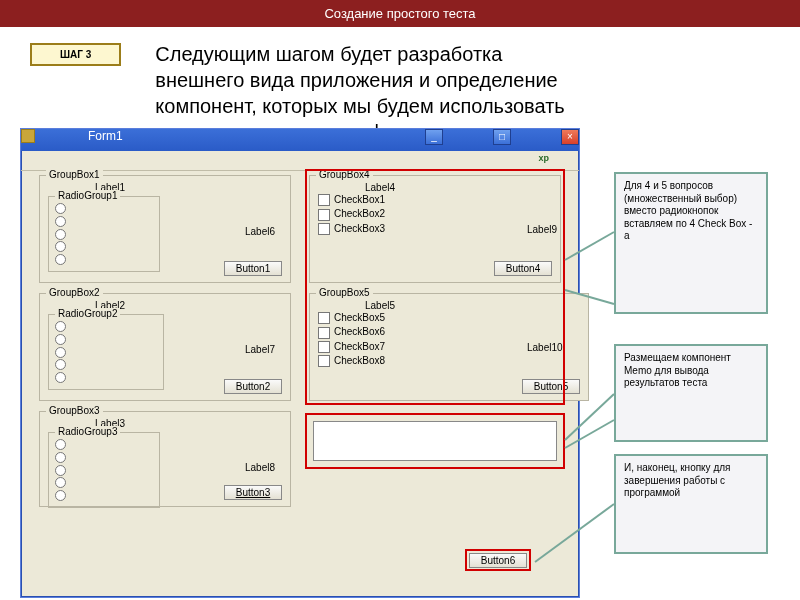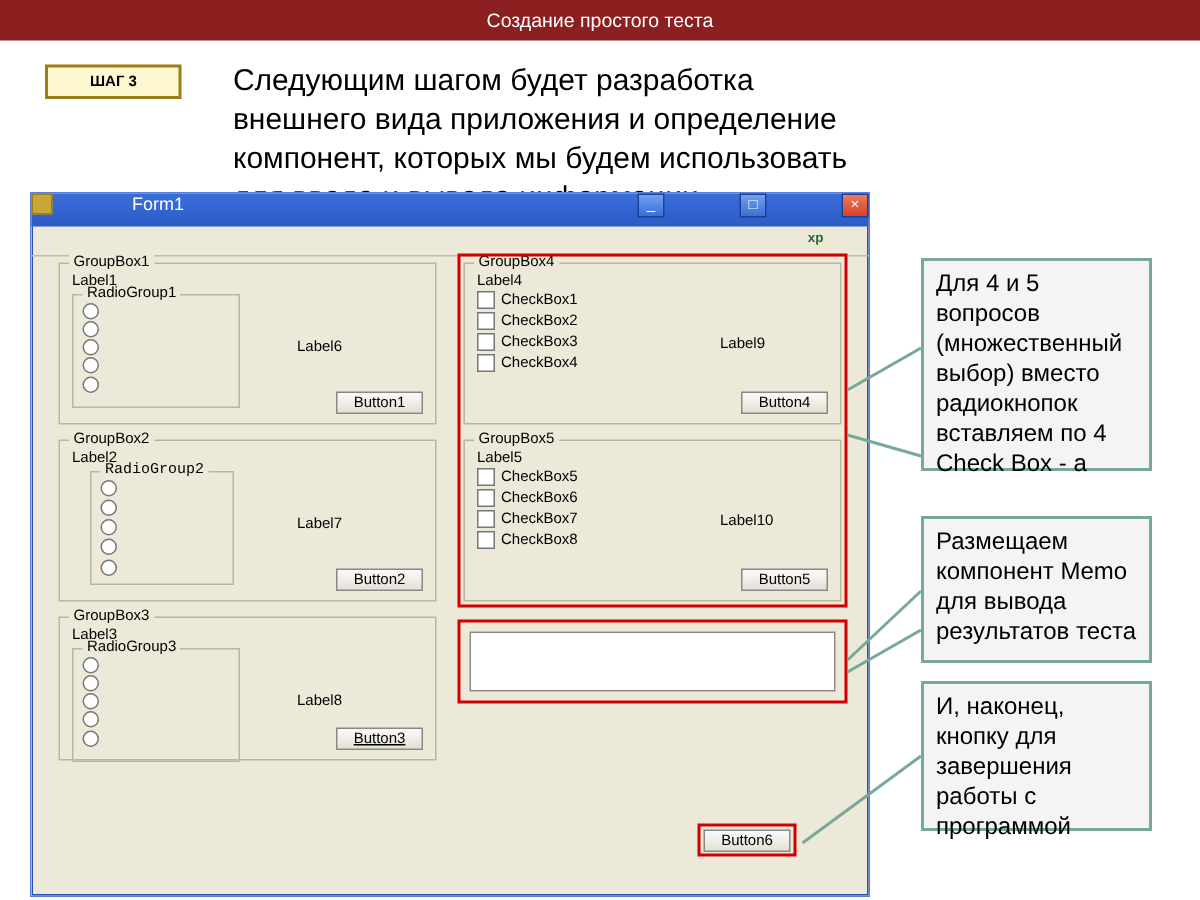--- a/index.html
+++ b/index.html
@@ -77,21 +77,21 @@
   .groupbox {
     position:absolute;
     border:1px solid #b9b5a3;
     background:#ece9d8;
     font-size:10px;
   }
   .gb-title {
     position:absolute; top:-7px; left:6px;
     background:#ece9d8; padding:0 3px;
   }
-  .gb-label { position:absolute; }
+  .gb-label { position:absolute;margin-left:47px; }
   .radiogroup {
     position:absolute;
     border:1px solid #b9b5a3;
     padding:4px 6px 2px 6px;
   }
   .radiogroup .rg-title { position:absolute; top:-7px; left:6px; background:#ece9d8; padding:0 3px; }
   .radiogroup .radio { display:block; margin:1px 0;}
   .radiogroup .radio::before {
     content:''; display:inline-block; width:9px;height:9px;border:1px solid #777;border-radius:50%;
     margin-right:4px; vertical-align:middle; background:#fff;
@@ -116,21 +116,21 @@
     position:absolute;
     background:#fff;
     border:1px solid #888;
   }
 
   
   .note {
     position:absolute;
     background:#f4f4f7;
     border:2px solid #78a89a;
-    font-size:16px;
+    font-size:10px;
     line-height:1.25;
     padding:6px 8px;
     width:154px;
   }
 
   .callout {
     position:absolute; stroke:#78a89a; stroke-width:2; fill:none;
   }
 </style>
 </head>
@@ -167,21 +167,21 @@
         <span class="radio"></span>
         <span class="radio"></span>
       </div>
       <span class="gb-label" style="left:158px;top:50px;">Label6</span>
       <span class="btn" style="right:8px;bottom:6px;">Button1</span>
     </div>
 
     <div class="groupbox" style="left:18px;top:122px;width:252px;height:108px;">
       <span class="gb-title">GroupBox2</span>
       <span class="gb-label" style="left:8px;top:6px;">Label2</span>
-      <div class="radiogroup" style="left:20px;top:20px;width:96px;height:76px;font-family:Liberation Mono, monospace;">
+      <div class="radiogroup" style="left:8px;top:20px;width:116px;height:76px;">
         <span class="rg-title">RadioGroup2</span>
         <span class="radio"></span>
         <span class="radio"></span>
         <span class="radio"></span>
         <span class="radio"></span>
         <span class="radio"></span>
       </div>
       <span class="gb-label" style="left:158px;top:50px;">Label7</span>
       <span class="btn" style="right:8px;bottom:6px;">Button2</span>
     </div>
@@ -200,26 +200,25 @@
       <span class="gb-label" style="left:158px;top:50px;">Label8</span>
       <span class="btn" style="right:8px;bottom:6px;text-decoration:underline;">Button3</span>
     </div>
 
     <div class="groupbox" style="left:288px;top:4px;width:252px;height:108px;">
       <span class="gb-title">GroupBox4</span>
       <span class="gb-label" style="left:8px;top:6px;">Label4</span>
       <span class="chk" style="margin-top:18px;">CheckBox1</span>
       <span class="chk">CheckBox2</span>
       <span class="chk">CheckBox3</span>
-      <span class="chk">CheckBox4</span>
       <span class="gb-label" style="left:170px;top:48px;">Label9</span>
       <span class="btn" style="right:8px;bottom:6px;">Button4</span>
     </div>
 
-    <div class="groupbox" style="left:288px;top:122px;width:252px;height:108px;">
+    <div class="groupbox" style="left:288px;top:122px;width:280px;height:108px;">
       <span class="gb-title">GroupBox5</span>
       <span class="gb-label" style="left:8px;top:6px;">Label5</span>
       <span class="chk" style="margin-top:18px;">CheckBox5</span>
       <span class="chk">CheckBox6</span>
       <span class="chk">CheckBox7</span>
       <span class="chk">CheckBox8</span>
       <span class="gb-label" style="left:170px;top:48px;">Label10</span>
       <span class="btn" style="right:8px;bottom:6px;">Button5</span>
     </div>
 

